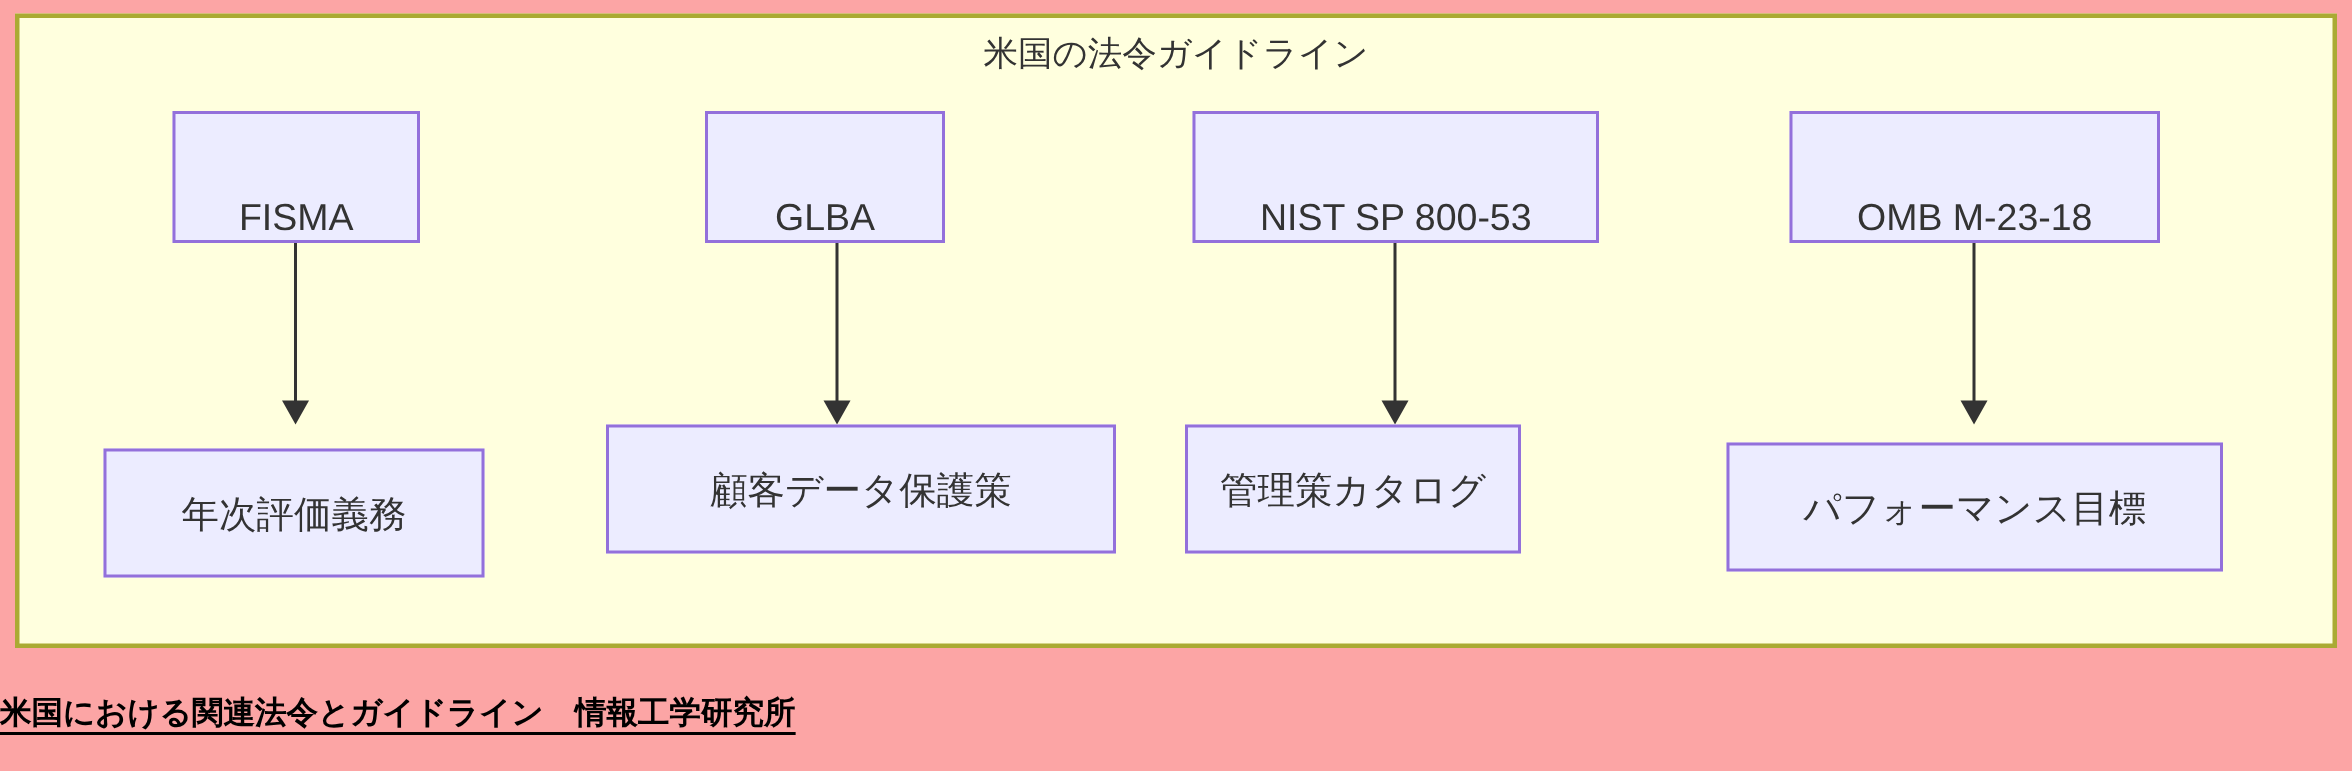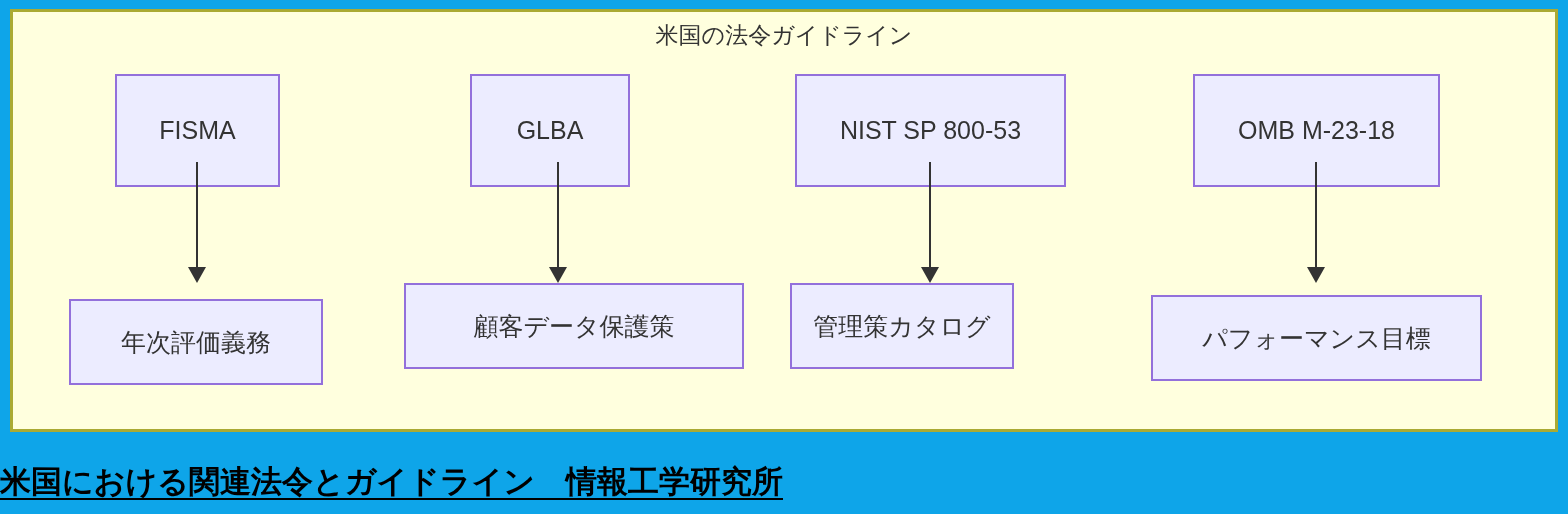--- a/index.html
+++ b/index.html
@@ -5,21 +5,21 @@
   html, body {
     margin: 0;
     padding: 0;
     background: #ffffff;
     font-family: "Liberation Sans", "DejaVu Sans", sans-serif;
   }
   .figure {
     position: relative;
     width: 1568px;
     height: 514px;
-    background: #0ea5e9;
+    background: #fca5a5;
     overflow: hidden;
   }
   
   .cluster {
     position: absolute;
     left: 10px;
     top: 9px;
     width: 1548px;
     height: 423px;
     box-sizing: border-box;
@@ -42,21 +42,21 @@
     background: #ececff;
     border: 2px solid #9370db;
     display: flex;
     align-items: center;
     justify-content: center;
     font-size: 25px;
     color: #333333;
     text-align: center;
     white-space: nowrap;
   }
-  .node.top    { top: 74px;  height: 113px; }
+  .node.top    { top: 74px;  height: 88px; align-items: flex-end; }
   .node.bottom { top: 283px; height: 86px; }
 
   .top.c0    { left: 115px;  width: 165px; }
   .top.c1    { left: 454px;  width: 160px; margin-left: 16px; }
   .top.c2    { left: 795px;  width: 271px; }
   .top.c3    { left: 1193px; width: 247px; }
 
   .bottom.c0 { left: 69px;   width: 254px; margin-top: 16px; }
   .bottom.c1 { left: 404px;  width: 340px; }
   .bottom.c2 { left: 790px;  width: 224px; }
@@ -89,21 +89,21 @@
     height: 0;
     border-left: 9px solid transparent;
     border-right: 9px solid transparent;
     border-top: 16px solid #333333;
   }
   
   .caption {
     position: absolute;
     left: 0;
     top: 461px;
-    font-size: 31px;
+    font-size: 21px;
     font-weight: bold;
     color: #000000;
     text-decoration: underline;
     text-decoration-thickness: 2px;
     text-underline-offset: 6px;
     white-space: pre;
   }
 </style>
 </head>
 <body>

